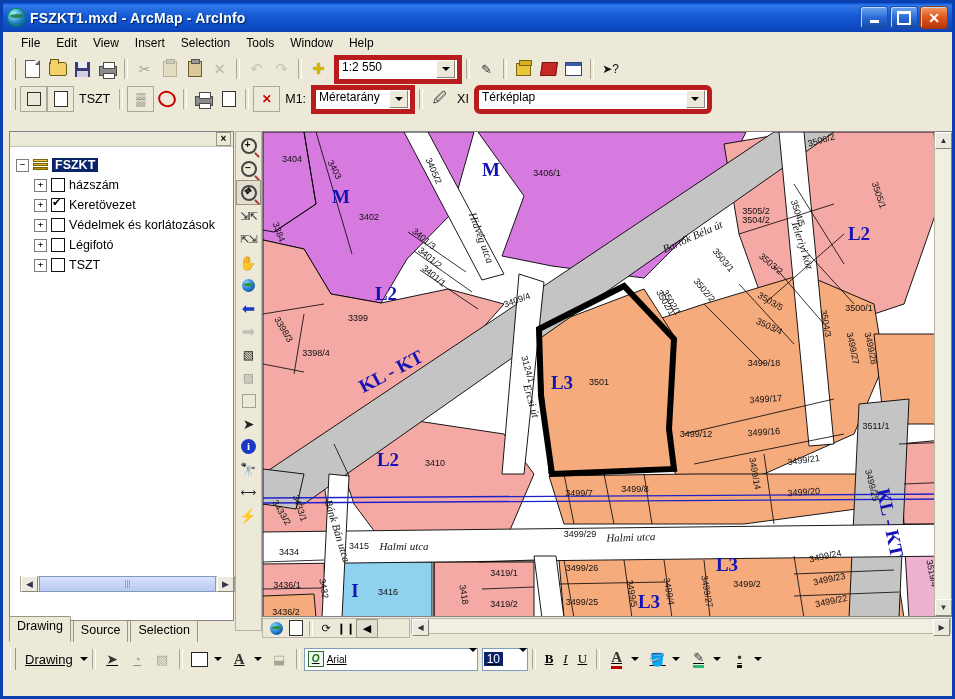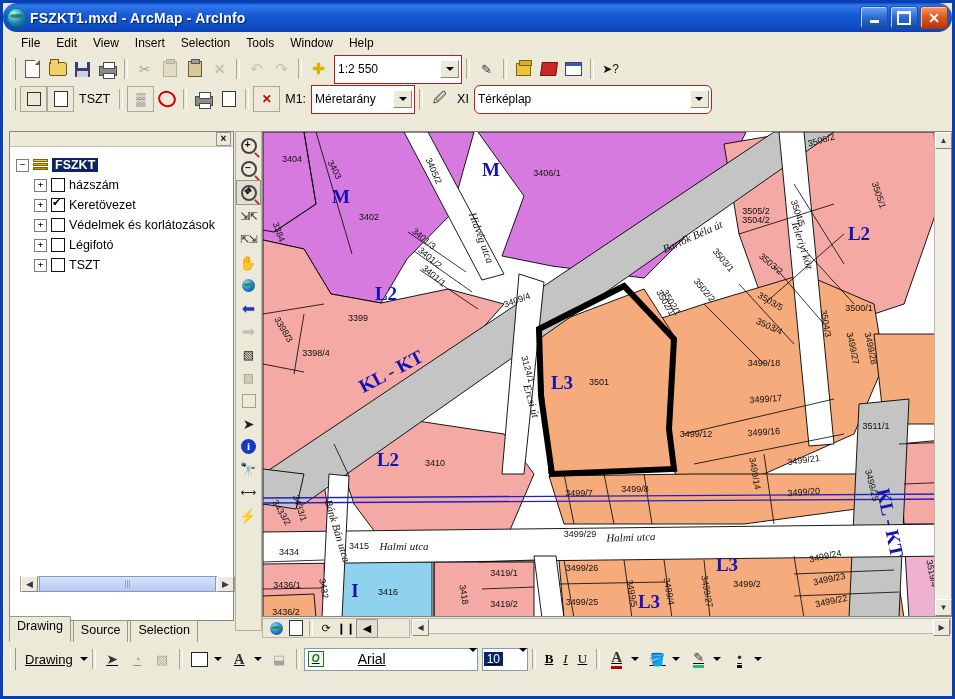--- a/index.html
+++ b/index.html
@@ -3,21 +3,21 @@
 <meta charset="utf-8">
 <style>
   html,body{margin:0;padding:0;background:#5a8ad6;}
   body{font-family:"Liberation Sans",sans-serif;font-size:12px;}
   #app{position:relative;width:955px;height:699px;overflow:hidden;
        background:#ece9d8;border:3px solid #0a3fb0;box-sizing:border-box;}
 
   
   .titlebar{position:absolute;left:0;top:0;width:100%;height:29px;
     background:linear-gradient(to bottom,#0a50d6 0%,#2f78ea 8%,#1559d2 45%,#0c48c0 92%,#0b3fae 100%);
-    display:flex;align-items:center;box-sizing:border-box;border-radius:14px;}
+    display:flex;align-items:center;box-sizing:border-box;}
   .tb-icon{width:19px;height:19px;margin:0 4px 0 4px;border-radius:50%;
     background:radial-gradient(circle at 35% 30%,#9ff,#1b7ac4 55%,#0b3f7a);
     box-shadow:inset 0 0 0 1px #083; position:relative;flex:none;}
   .tb-icon:after{content:"";position:absolute;left:3px;top:6px;width:13px;height:4px;
     background:#1d6e2a;border-radius:50%;opacity:.75;}
   .tb-title{color:#fff;font-weight:bold;font-size:14px;text-shadow:1px 1px 1px #00255e;
     letter-spacing:.2px;white-space:nowrap;}
   .tb-btns{margin-left:auto;display:flex;gap:2px;padding-right:4px;}
   .tb-btn{width:26px;height:21px;border-radius:3px;border:1px solid #1c4fb3;
     display:flex;align-items:center;justify-content:center;
@@ -39,21 +39,21 @@
   .toolbar.row2{top:81px;}
   .grip{width:4px;height:22px;border-left:1px solid #fff;border-right:1px solid #9a9684;
     margin:0 4px 0 1px;flex:none;}
   .sep{width:2px;height:20px;border-left:1px solid #aca899;border-right:1px solid #fff;margin:0 4px;flex:none;}
   .tbtn{width:25px;height:24px;display:flex;align-items:center;justify-content:center;flex:none;
     position:relative;font-size:13px;color:#333;}
   .tbtn.framed{border:1px solid #aca899;background:#ece9d8;}
   .tbtn.dis{opacity:.38;}
   .lbl{font-size:12.5px;color:#000;padding:0 5px;white-space:nowrap;}
 
-  .combo{height:29px;border:1px solid #b91c1c;background:#fff;display:flex;align-items:center;
+  .combo{height:29px;border:5px solid #b91c1c;background:#fff;display:flex;
     box-sizing:border-box;flex:none;}
   .combo .val{flex:1;padding-left:3px;font-size:12px;color:#000;white-space:nowrap;overflow:hidden;}
   .combo .arrow{width:17px;height:16px;margin-right:2px;background:#ece9d8;border:1px solid #fff;
     border-right-color:#8a8778;border-bottom-color:#8a8778;display:flex;align-items:center;justify-content:center;}
   .caret{width:0;height:0;border-left:4px solid transparent;border-right:4px solid transparent;border-top:4px solid #000;}
 
   
   .doc{width:13px;height:16px;background:#fff;border:1px solid #5a5a5a;position:relative;}
   .doc:after{content:"";position:absolute;right:-1px;top:-1px;border-left:5px solid #ece9d8;border-bottom:5px solid #5a5a5a;}
   .folder{width:16px;height:12px;background:#f2d16b;border:1px solid #6b5a14;border-radius:1px 3px 2px 2px;position:relative;}
@@ -637,21 +637,21 @@
     <div class="tbtn" style="margin-left:5px;">
         <span class="Abtn">A</span>
       </div>
     <i class="minicaret"></i>
     <div class="tbtn dis" style="margin-left:5px;">
         <span>⬓</span>
       </div>
     <span class="sep"></span>
     <div class="fontcombo">
       <span class="fontO">O</span>
-      <span style="flex:1;font-size:14px;margin-left:31px;">Arial</span>
+      <span style="flex:1;font-size:10px;">Arial</span>
       <span class="arrow"><i class="caret"></i></span>
     </div>
     <div class="sizecombo" style="margin-left:4px;">
       <span class="sizeval">10</span>
       <span class="arrow" style="margin-left:auto;"><i class="caret"></i></span>
     </div>
     <span class="sep"></span>
     <div class="bu" style="font-weight:bold;">B</div>
     <div class="bu" style="font-style:italic;">I</div>
     <div class="bu" style="text-decoration:underline;">U</div>

